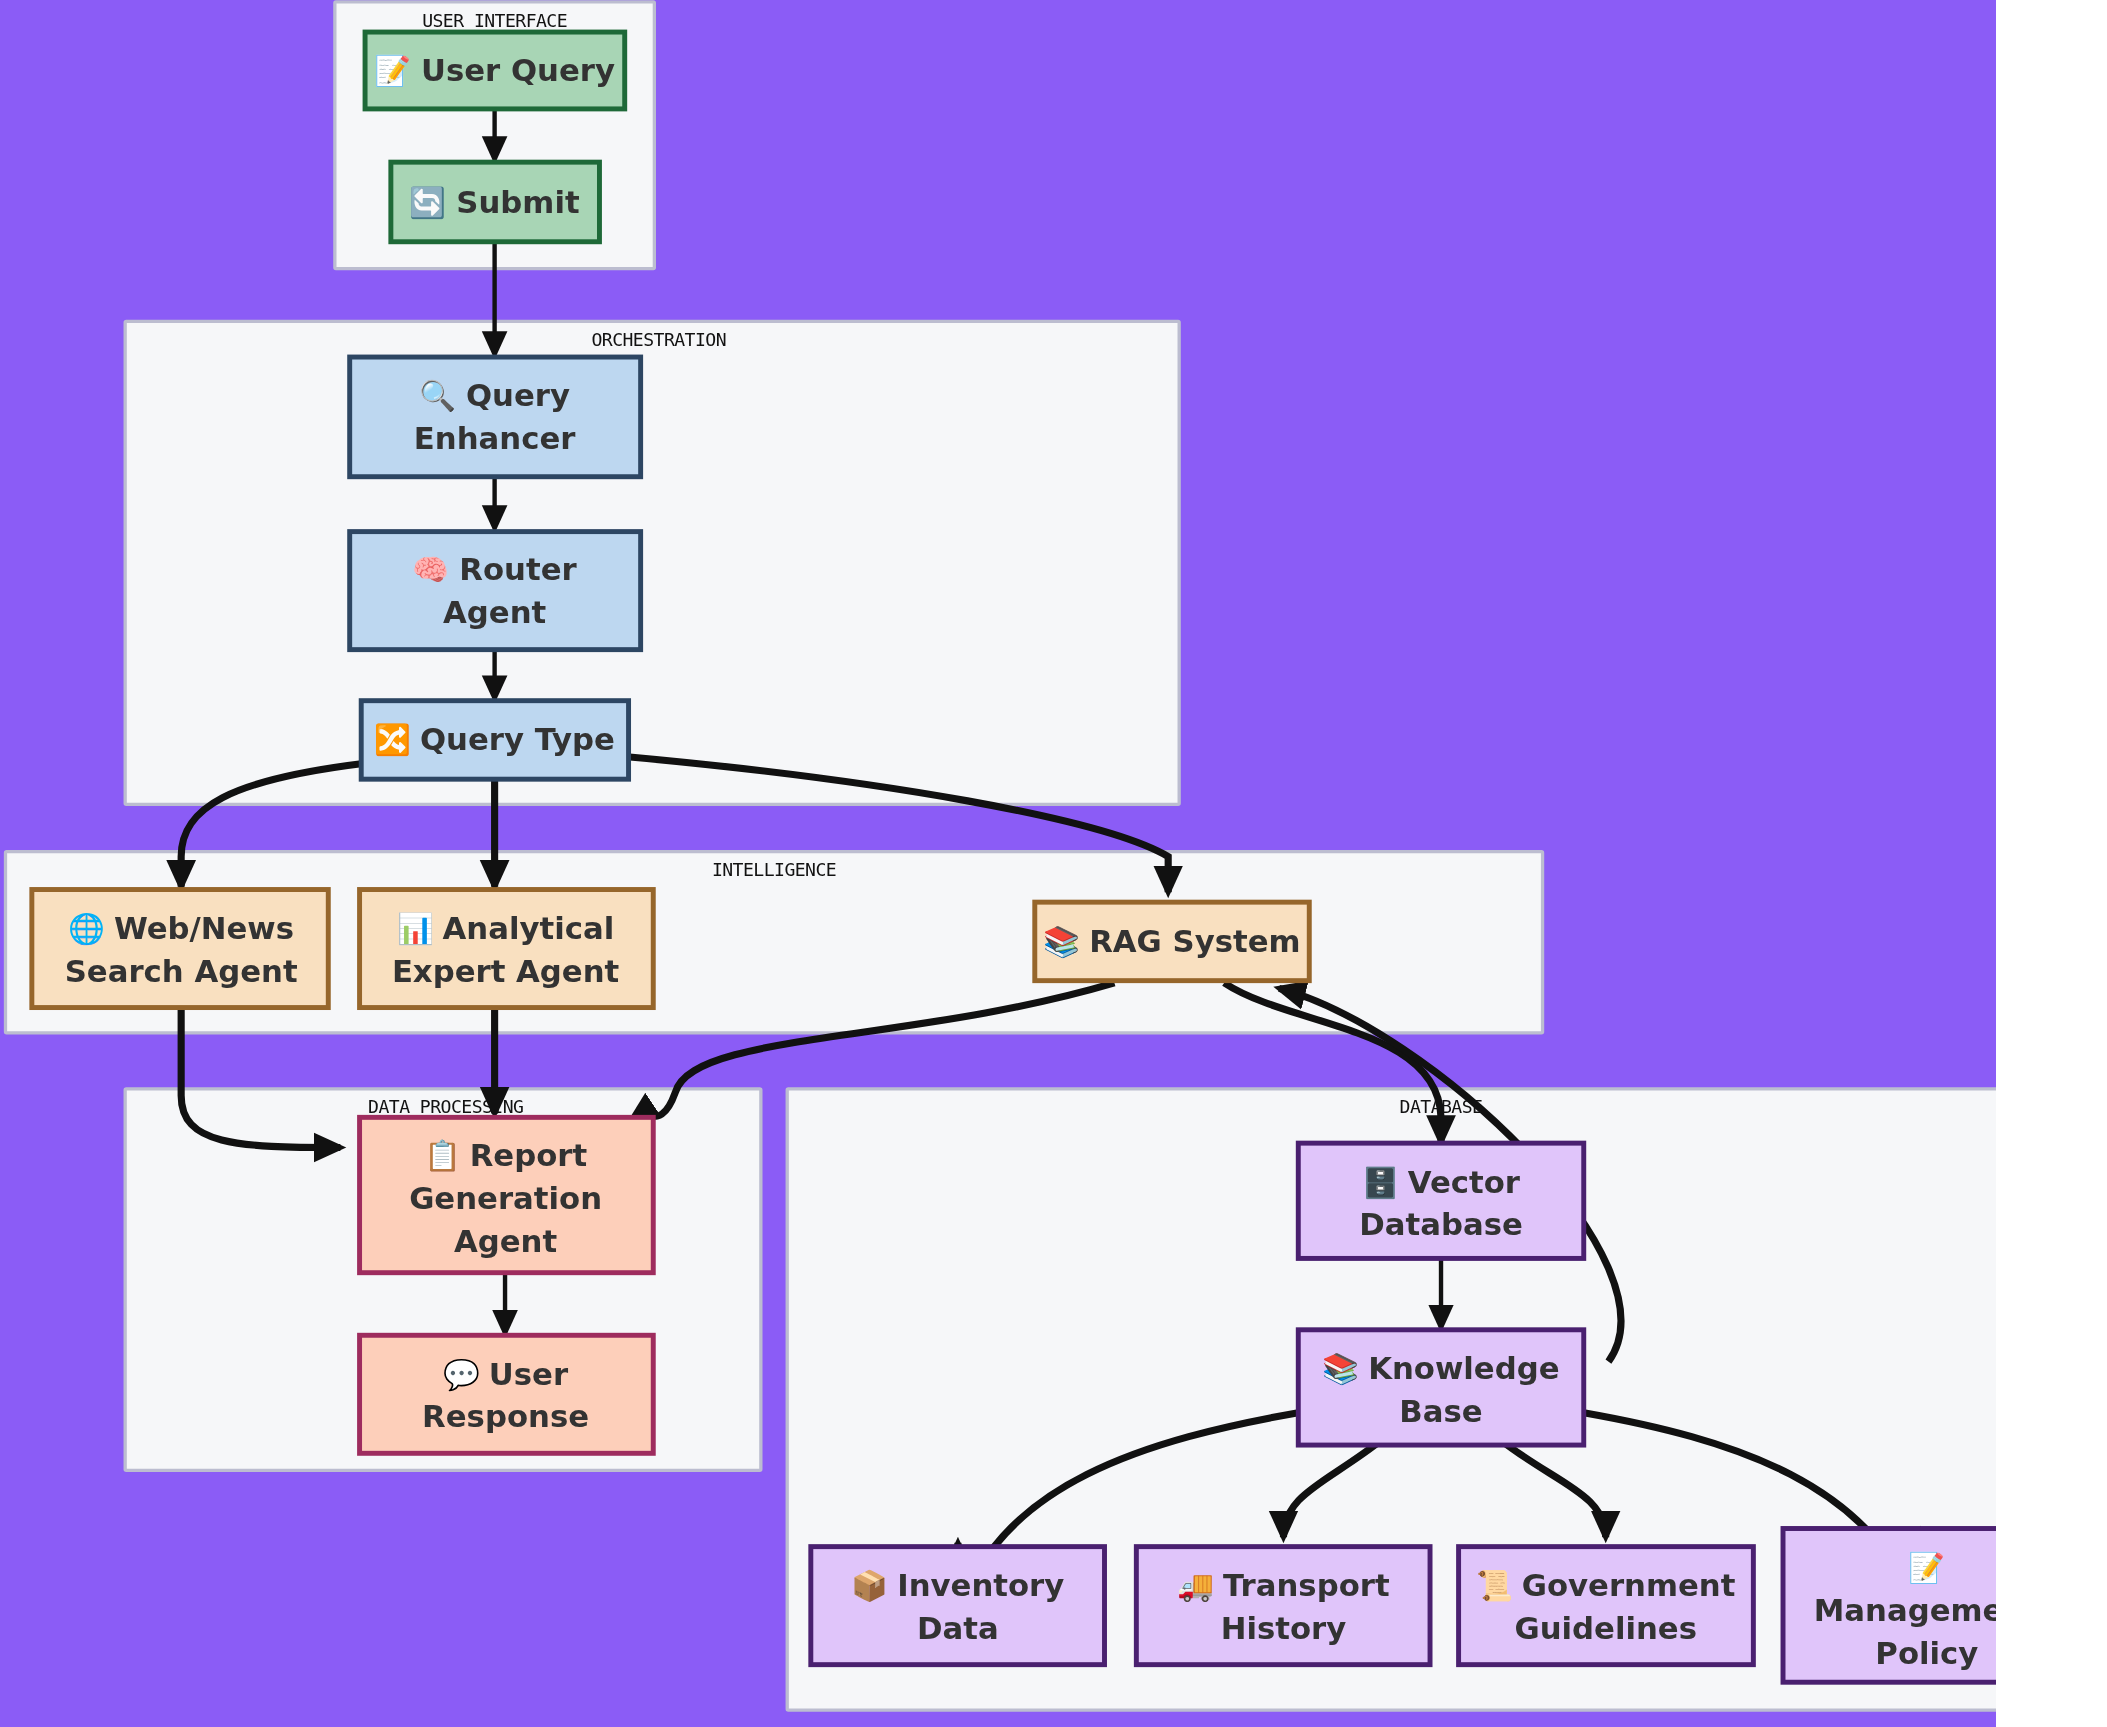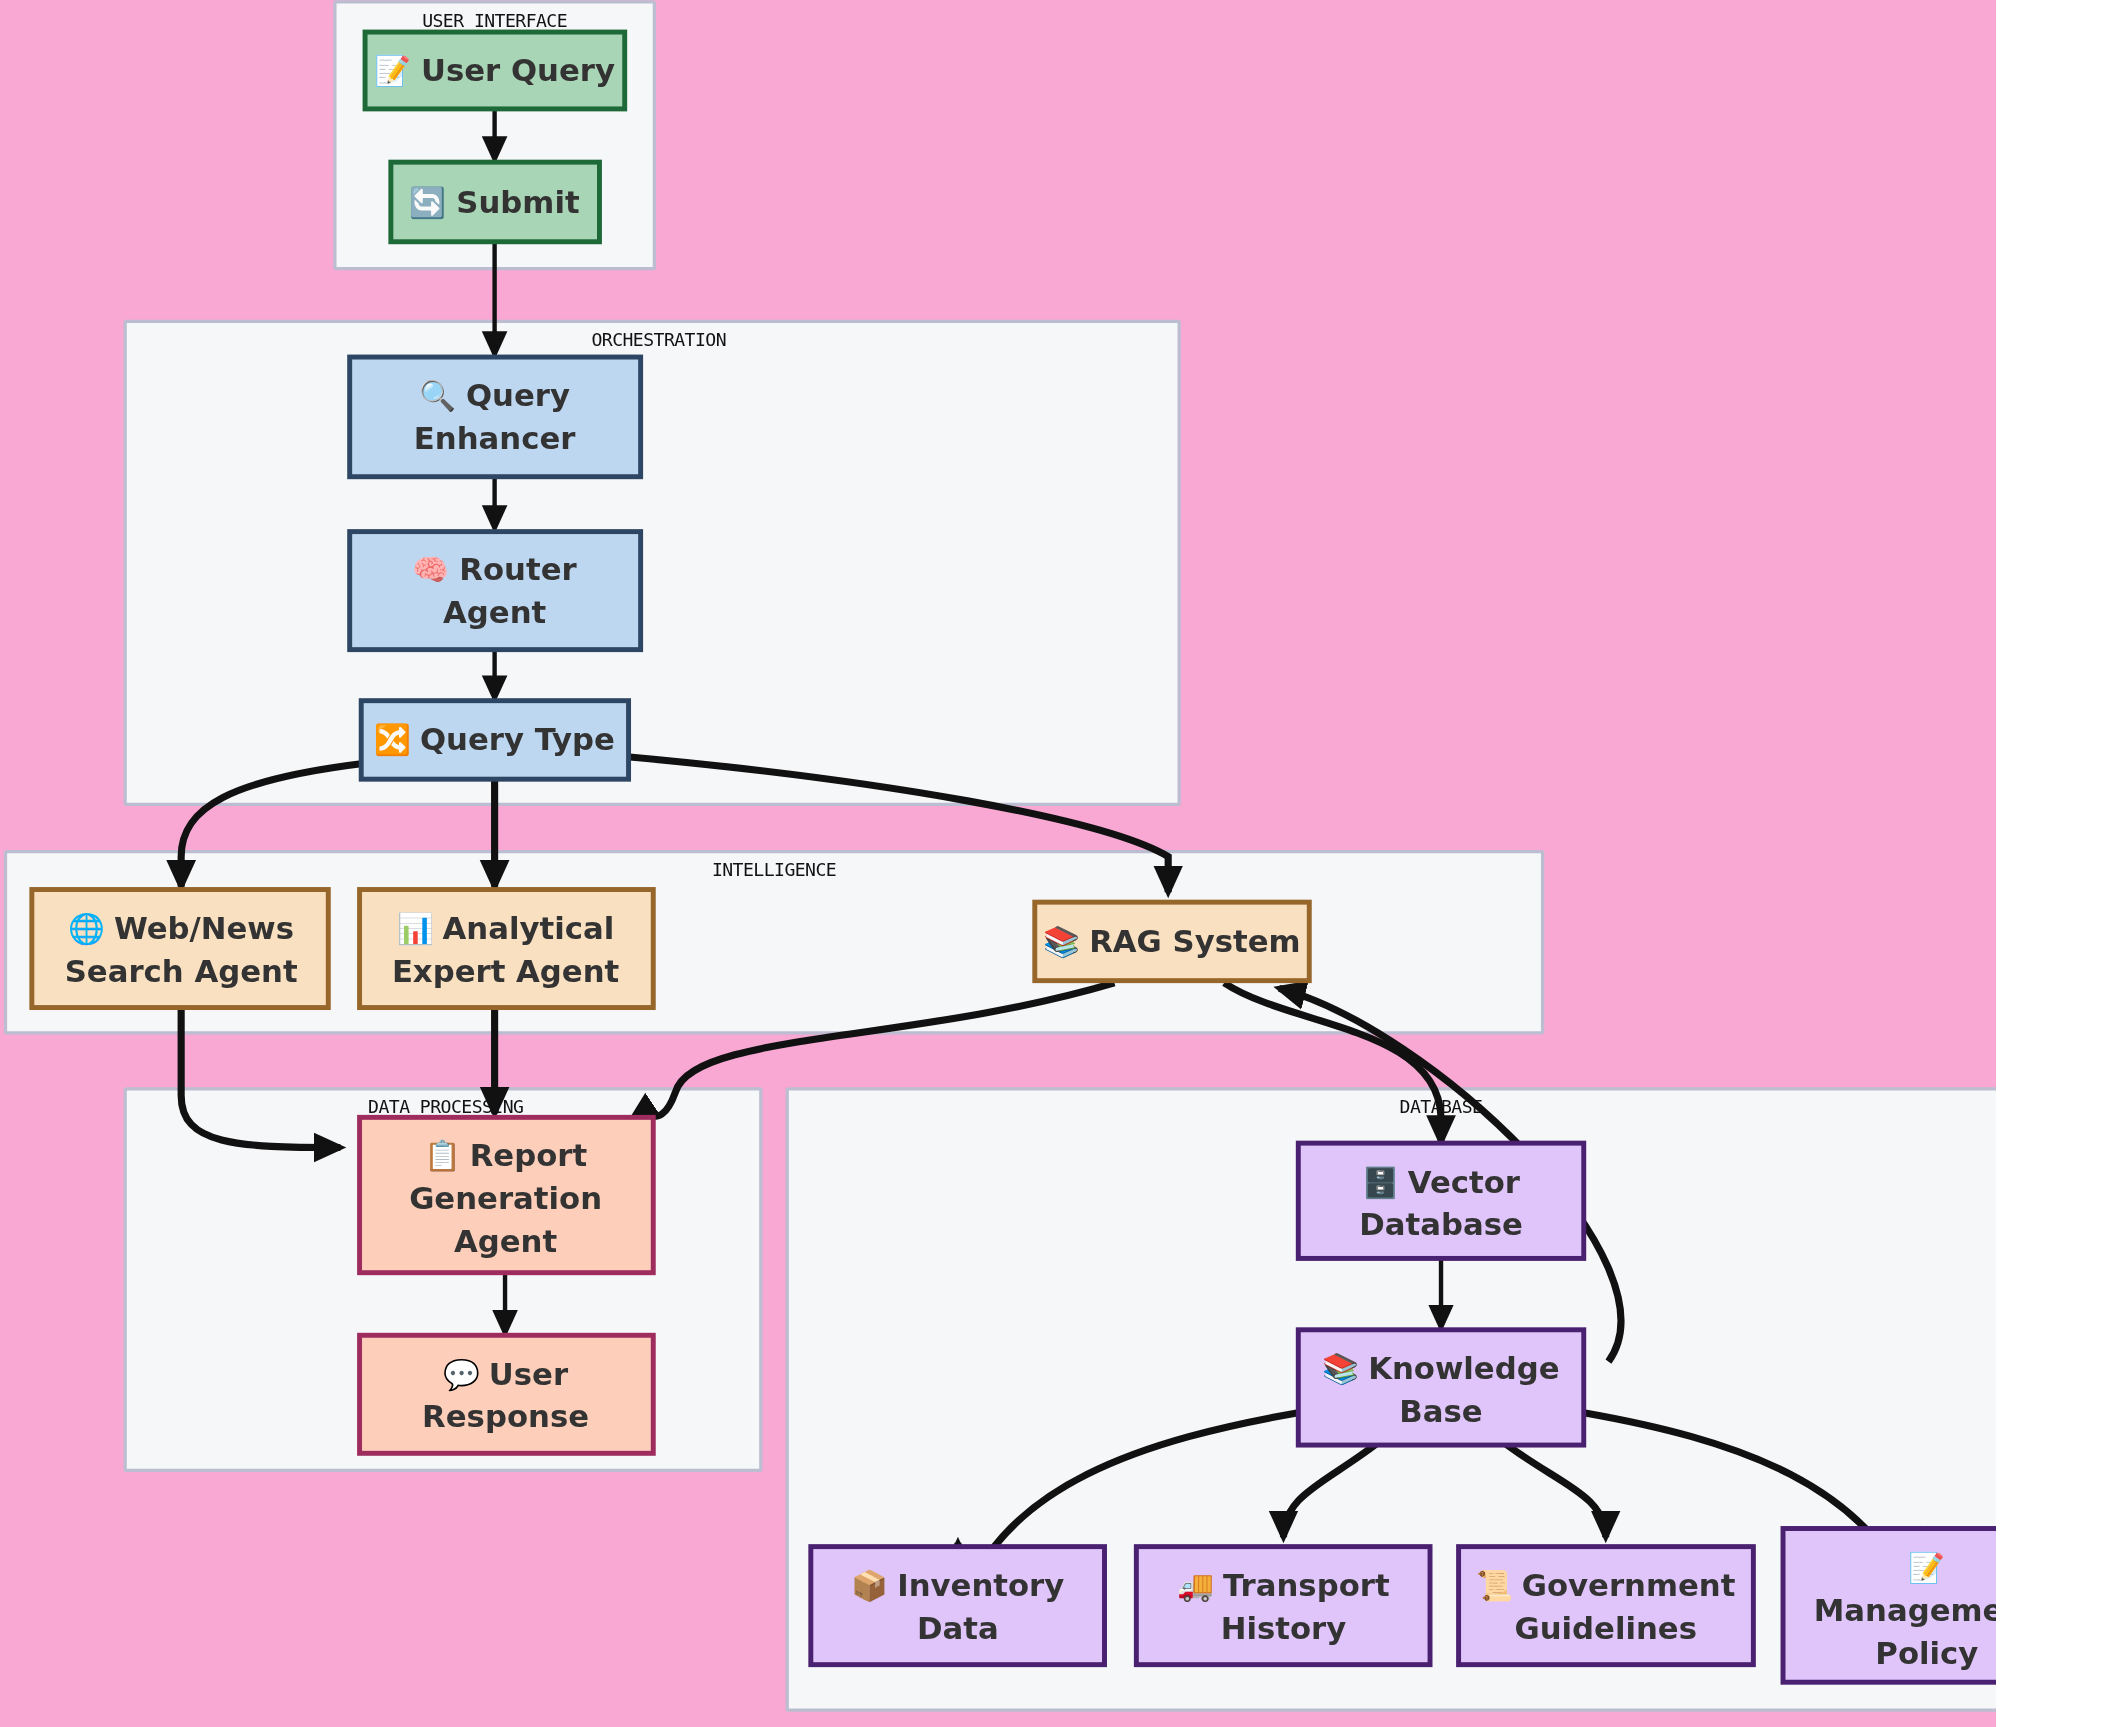--- a/index.html
+++ b/index.html
@@ -1,17 +1,17 @@
 <!DOCTYPE html>
 <html style="font-size:8.8px"><head>
 <meta charset="utf-8">
 <style>
   html,body{margin:0;padding:0;background:#ffffff;}
   body{width:2108px;height:1728px;font-family:"DejaVu Sans",sans-serif;}
-  #stage{position:relative;width:1996px;height:1728px;overflow:hidden;background:#f9a8d4;}
+  #stage{position:relative;width:1996px;height:1728px;overflow:hidden;background:#8b5cf6;}
   svg{position:absolute;left:0;top:0;width:2108px;height:1728px;}
   .sg-rect{fill:#f6f7f9;stroke:#bcbdd0;stroke-width:6;}
   .sg-label{font-family:"DejaVu Sans Mono",monospace;font-size:33px;fill:#121212;text-anchor:middle;letter-spacing:-1px;}
   .edge{fill:none;stroke:#111111;stroke-width:8;}
   .edge-thick{fill:none;stroke:#111111;stroke-width:13;}
   .nodebox{stroke-width:9;}
   .nlabel{font-family:"DejaVu Sans",sans-serif;font-weight:bold;font-size:56px;fill:#333333;text-anchor:middle;}
   .nicon{font-size:54px;}
 </style>
 </head>

